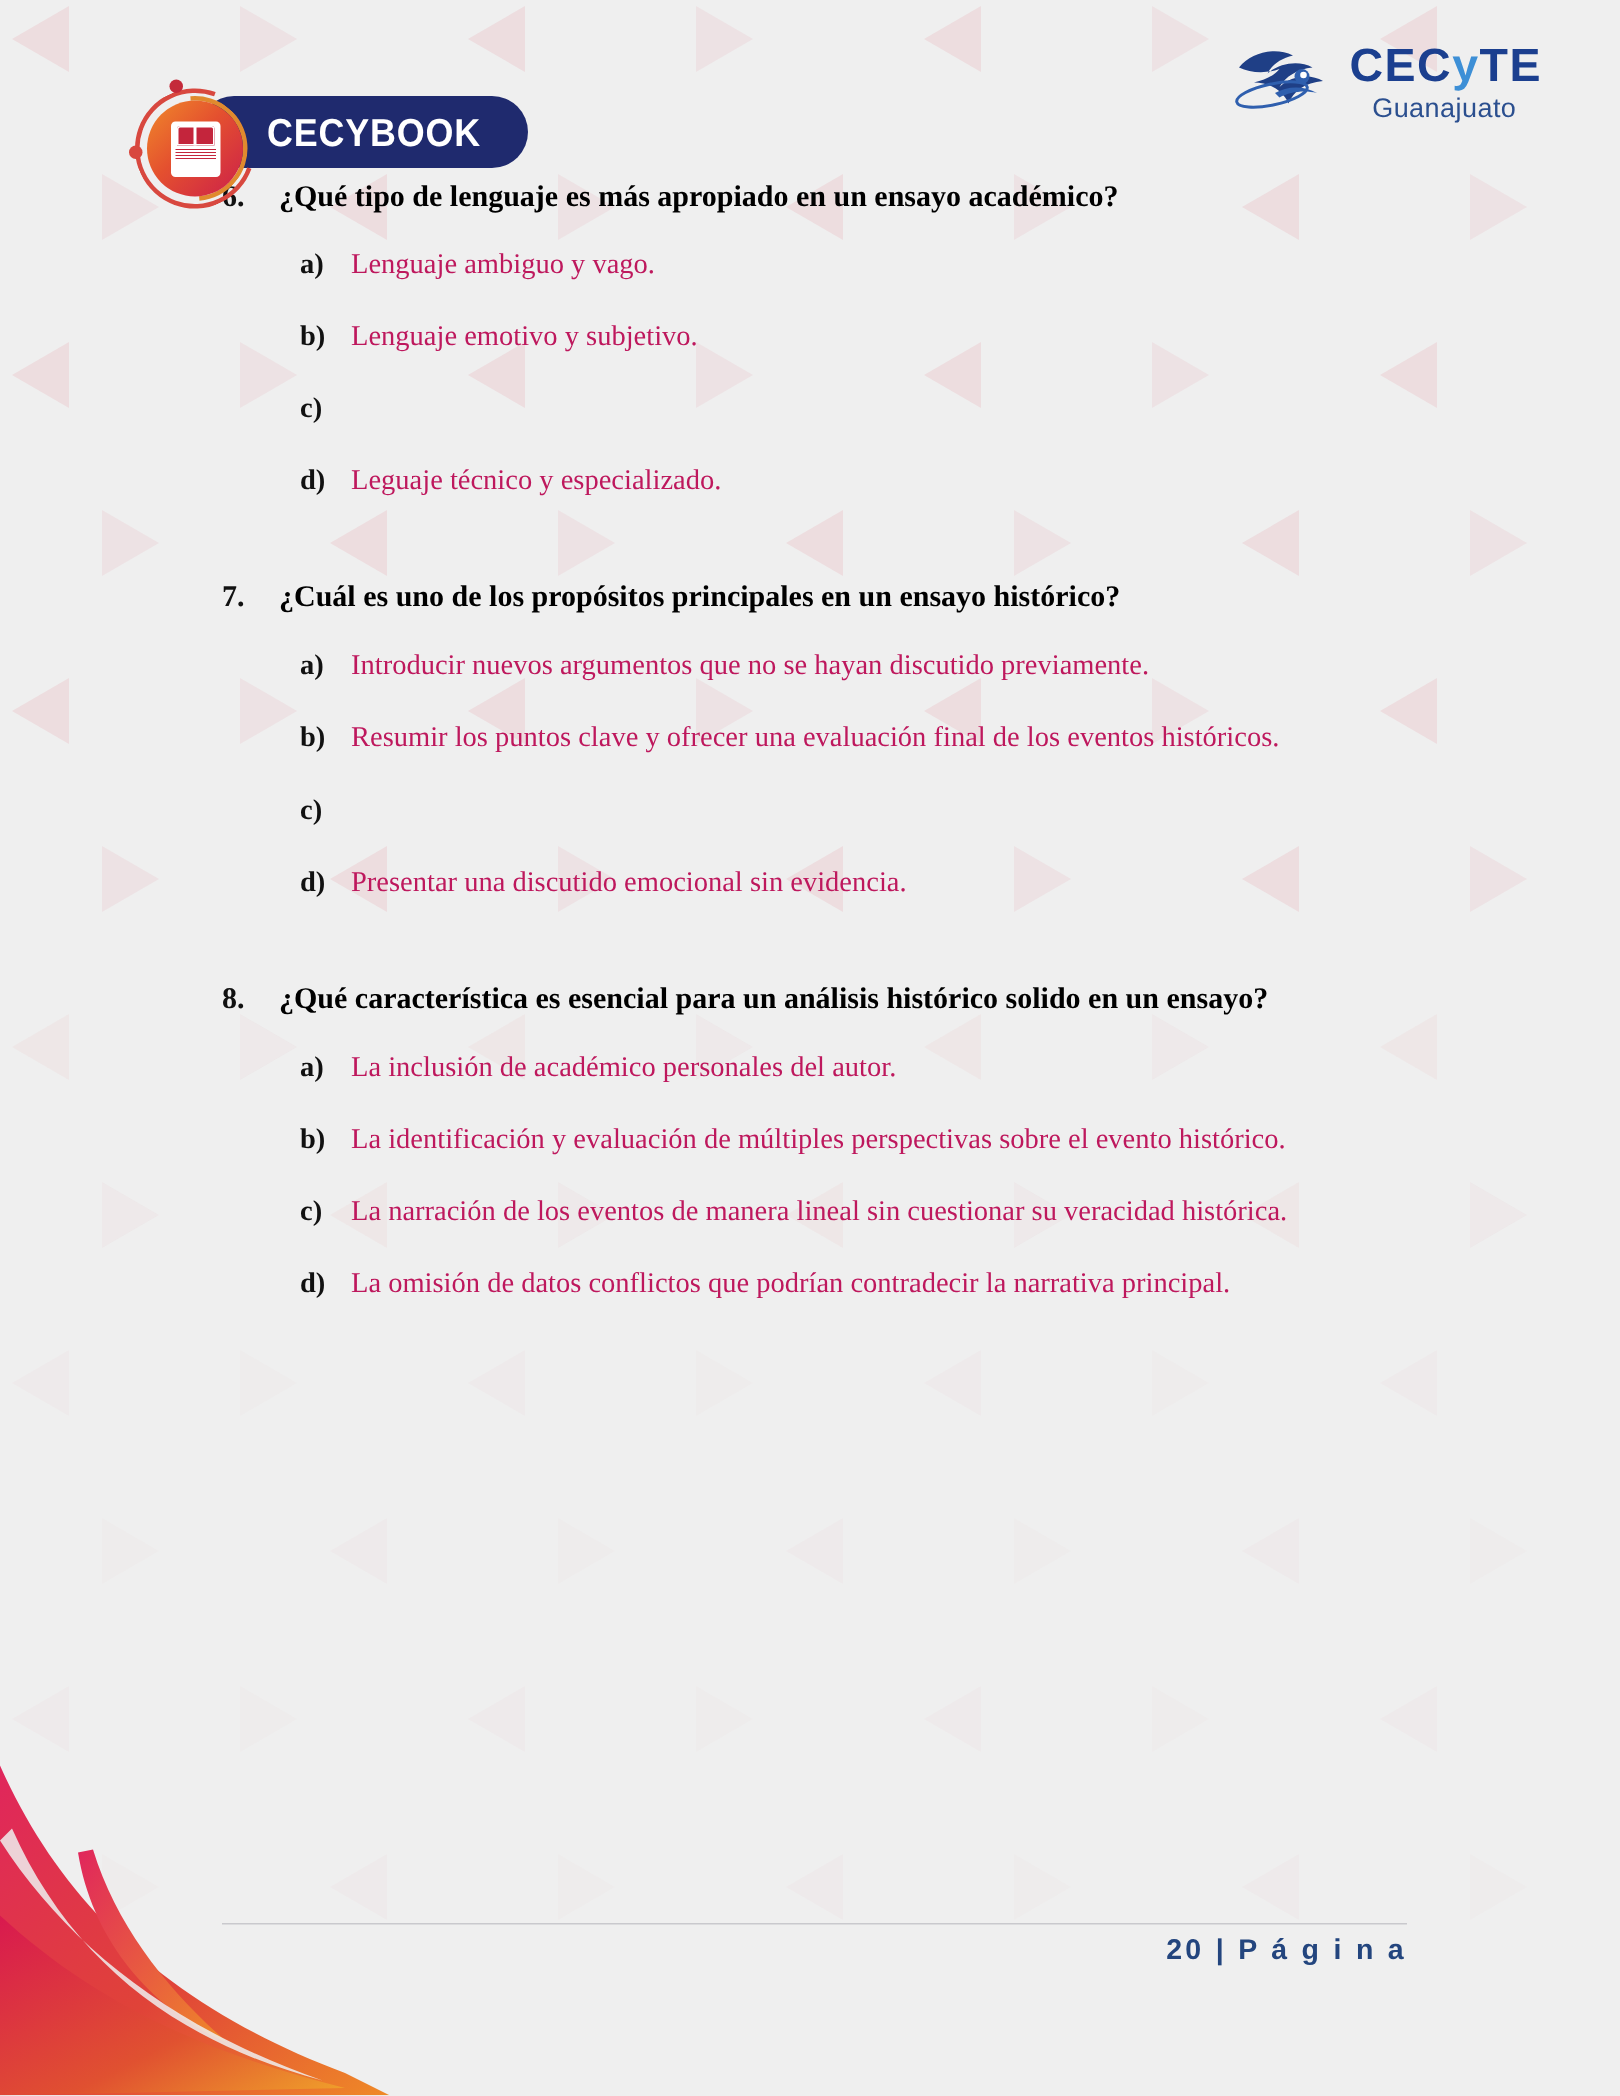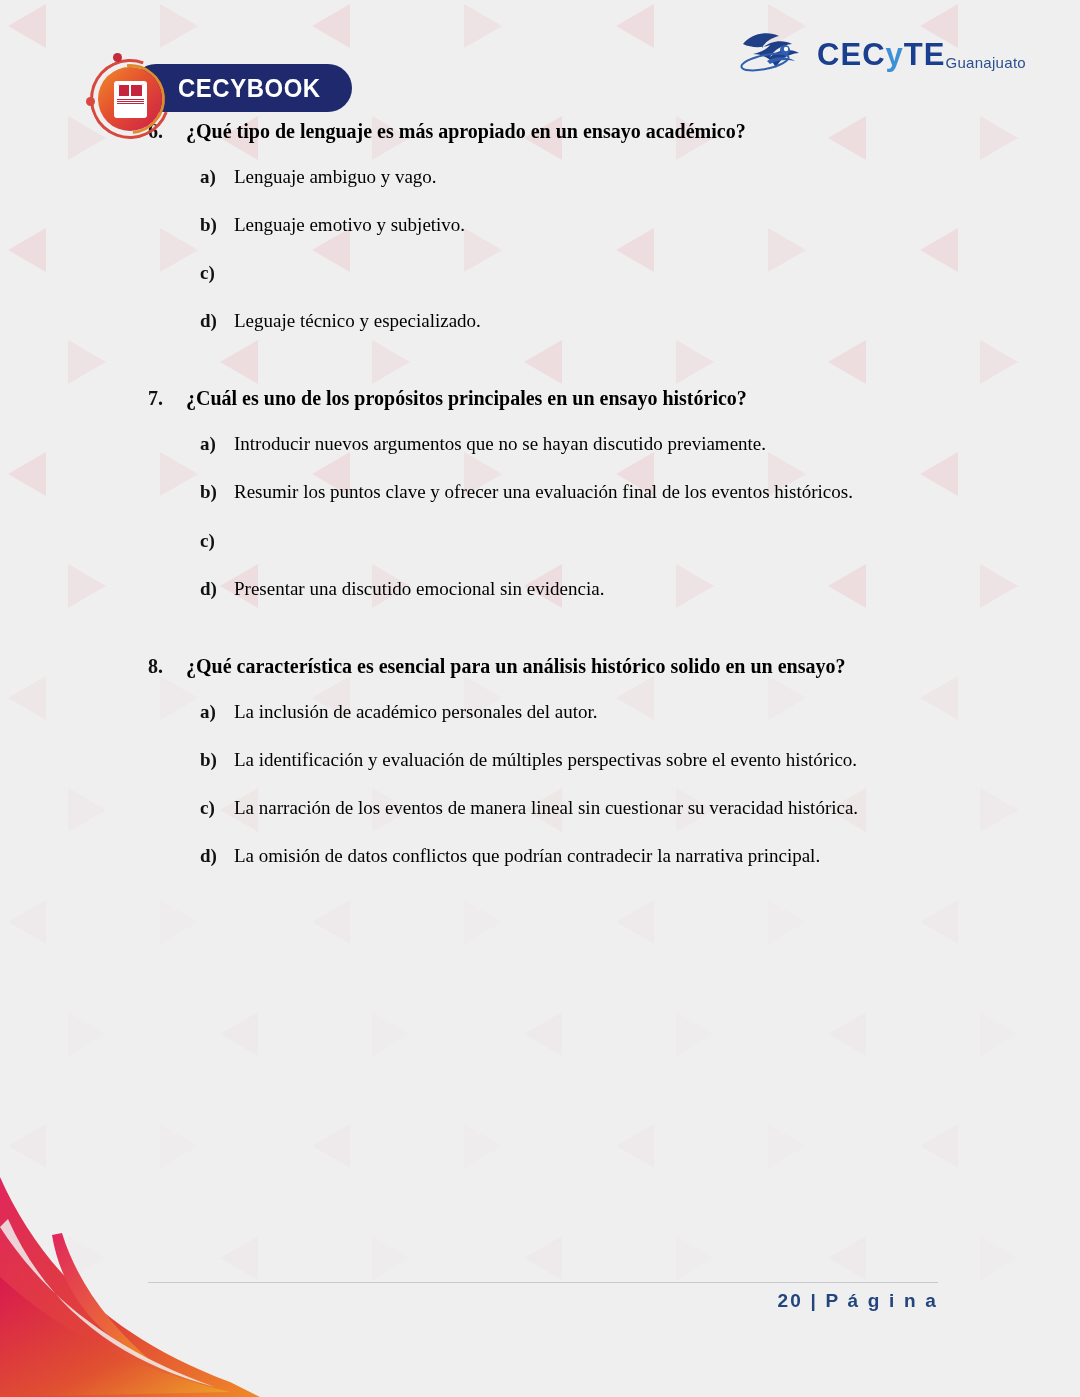--- a/index.html
+++ b/index.html
@@ -167,37 +167,37 @@
     position: absolute;
     right: 52px;
     top: 28px;
     z-index: 5;
     display: flex;
     align-items: center;
     gap: 8px;
   }
   .cecyte-text {
     display: flex;
-    flex-direction: row;
-    align-items: flex-end;
+    flex-direction: column;
+    align-items: center;
     line-height: 1;
   }
   .cecyte-word {
     font-family: "Liberation Sans", sans-serif;
     font-weight: 700;
     font-size: 31px;
     letter-spacing: 1px;
     color: #1b3f8f;
   }
   .cecyte-word .y {
     color: #3d8fd6;
   }
   .cecyte-sub {
     font-family: "Liberation Sans", sans-serif;
-    font-size: 15px;
+    font-size: 18px;
     color: #2b4f8f;
     letter-spacing: 0.3px;
     margin-top: 4px;
     margin-right: 2px;
   }
 
   
   .content {
     position: absolute;
     left: 148px;
@@ -236,21 +236,21 @@
   .opt-letter {
     flex: 0 0 34px;
     font-weight: 700;
     font-size: 19px;
     color: #111111;
     line-height: 1.9;
   }
   .opt-text {
     flex: 1;
     font-size: 19px;
-    color: #000000;
+    color: #be185d;
     line-height: 1.9;
     text-align: justify;
     text-justify: inter-word;
   }
   .opt-text.nojust {
     text-align: left;
   }
 
   
   .footer-rule {

